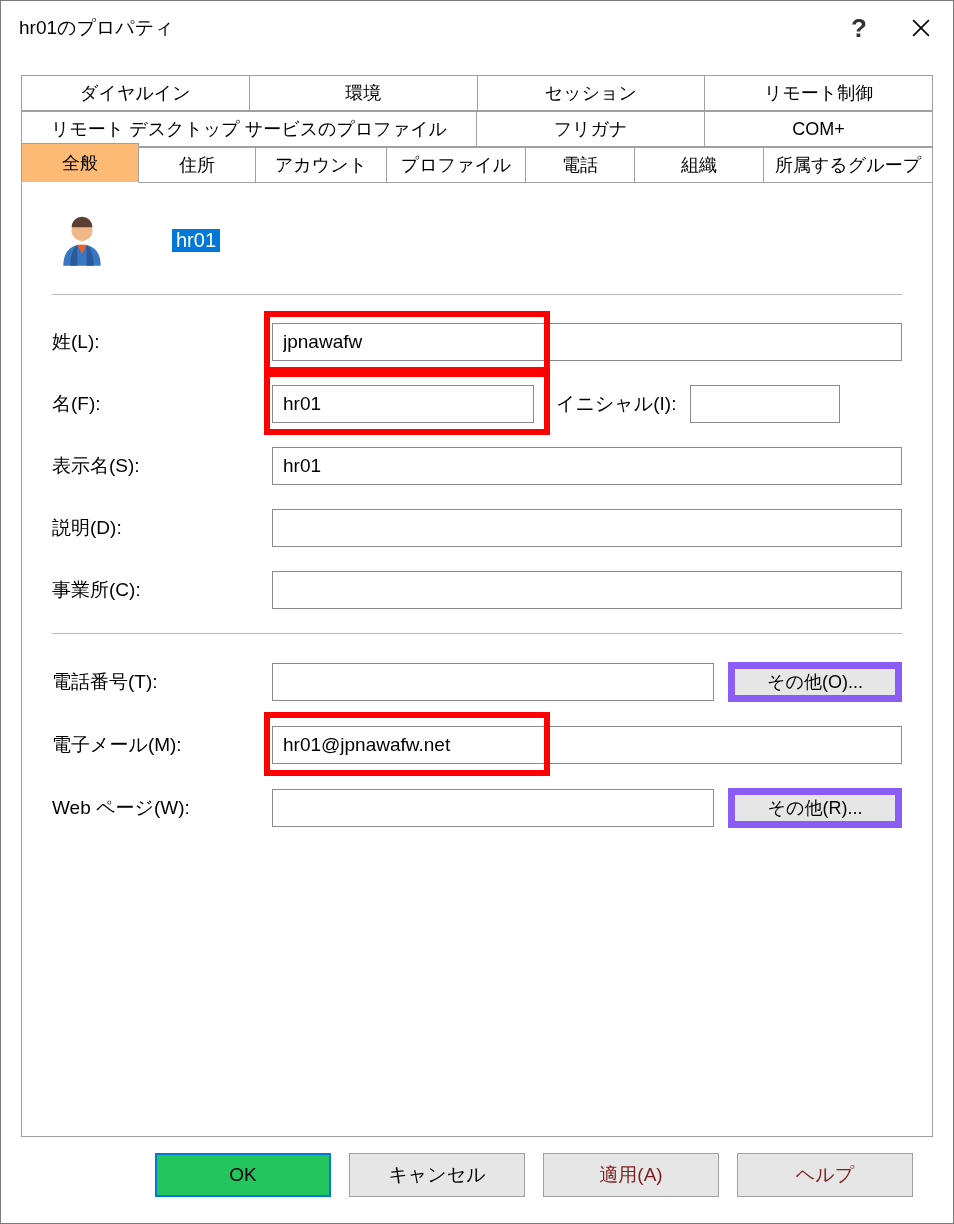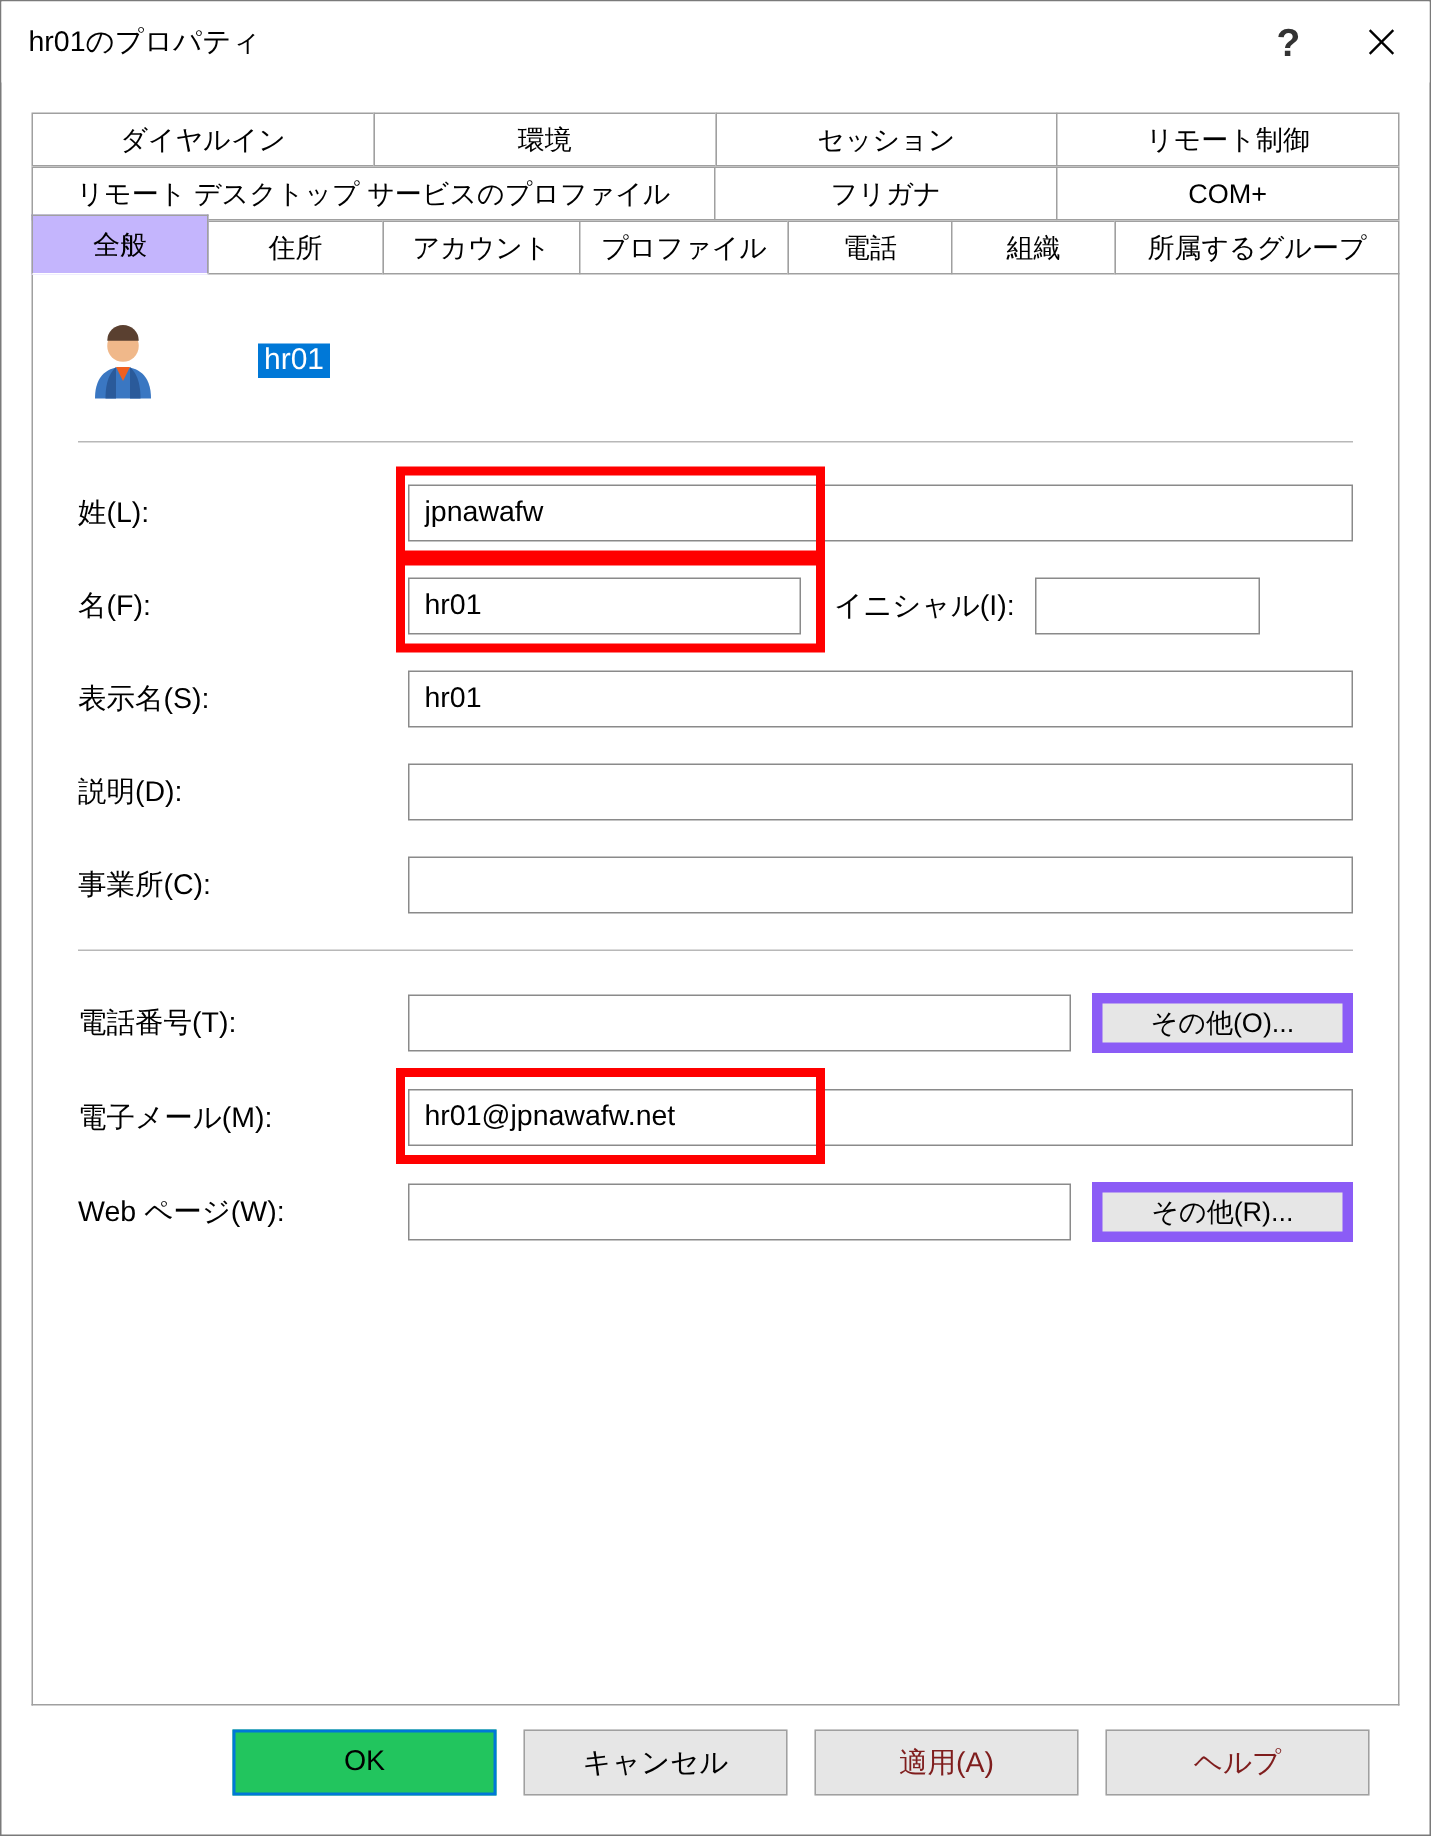--- a/index.html
+++ b/index.html
@@ -81,28 +81,28 @@
     margin-left: -1px;
     cursor: default;
     position: relative;
   }
   .tab-row .tab:first-child { margin-left: 0; }
   
   .r1a{flex:1}.r1b{flex:1}.r1c{flex:1}.r1d{flex:1}
   
   .r2a{flex:2}.r2b{flex:1}.r2c{flex:1}
   
-  .r3a{width:118px}.r3b{width:118px}.r3c{width:132px}.r3d{width:140px}.r3e{width:110px}.r3f{width:110px}.r3g{flex:1}
+  .r3a{width:118px}.r3b{width:118px}.r3c{width:132px}.r3d{width:140px}.r3e{width:110px}.r3f{width:130px}.r3g{flex:1}
 
   .tab-row.active .tab {
     border-top: 1px solid #a0a0a0;
   }
   .tab.active {
     border-bottom: 1px solid #fff;
-    background: #c4b5fd;
+    background: #fdba74;
     z-index: 2;
     height: 40px;
     margin-top: -4px;
     margin-left: -4px;
   }
 
   .tab-panel {
     border: 1px solid #a0a0a0;
     border-top: none;
     flex: 1;

